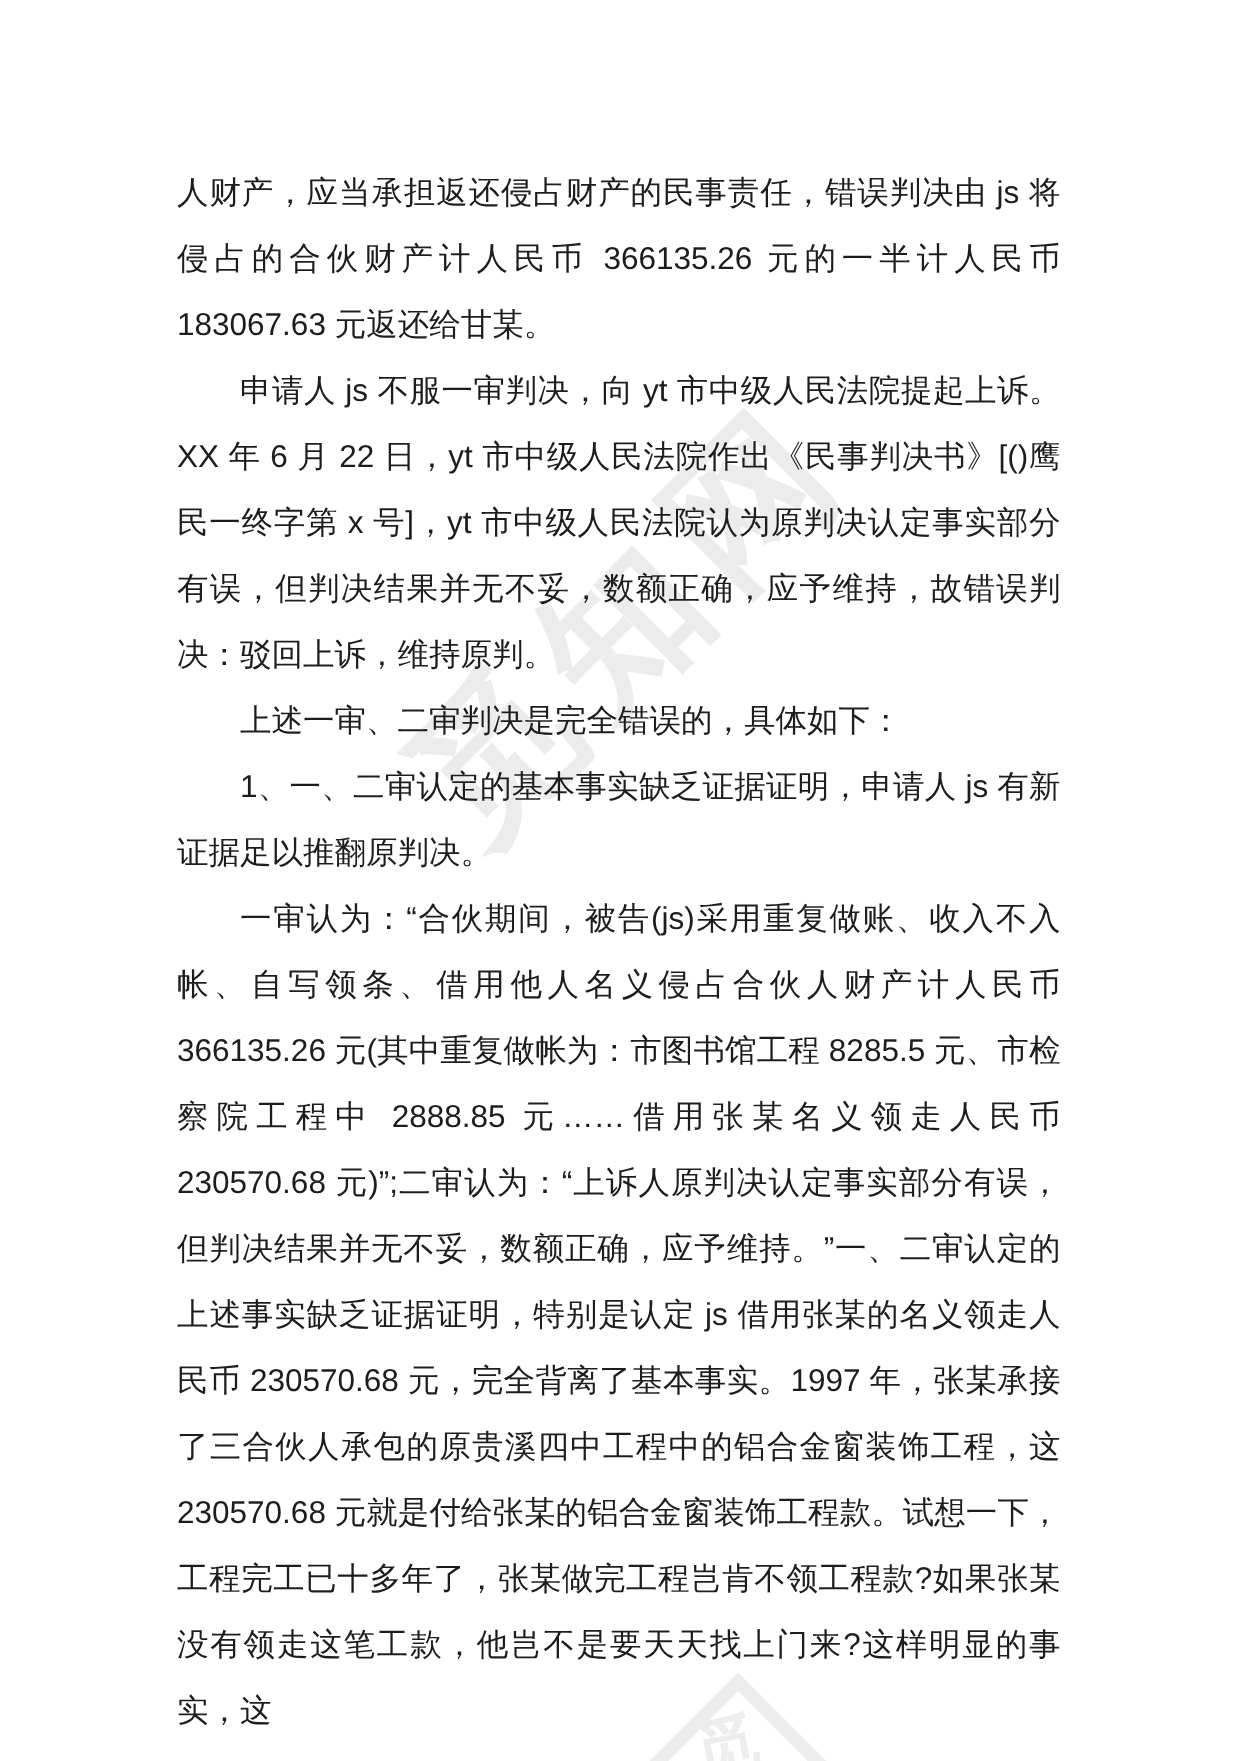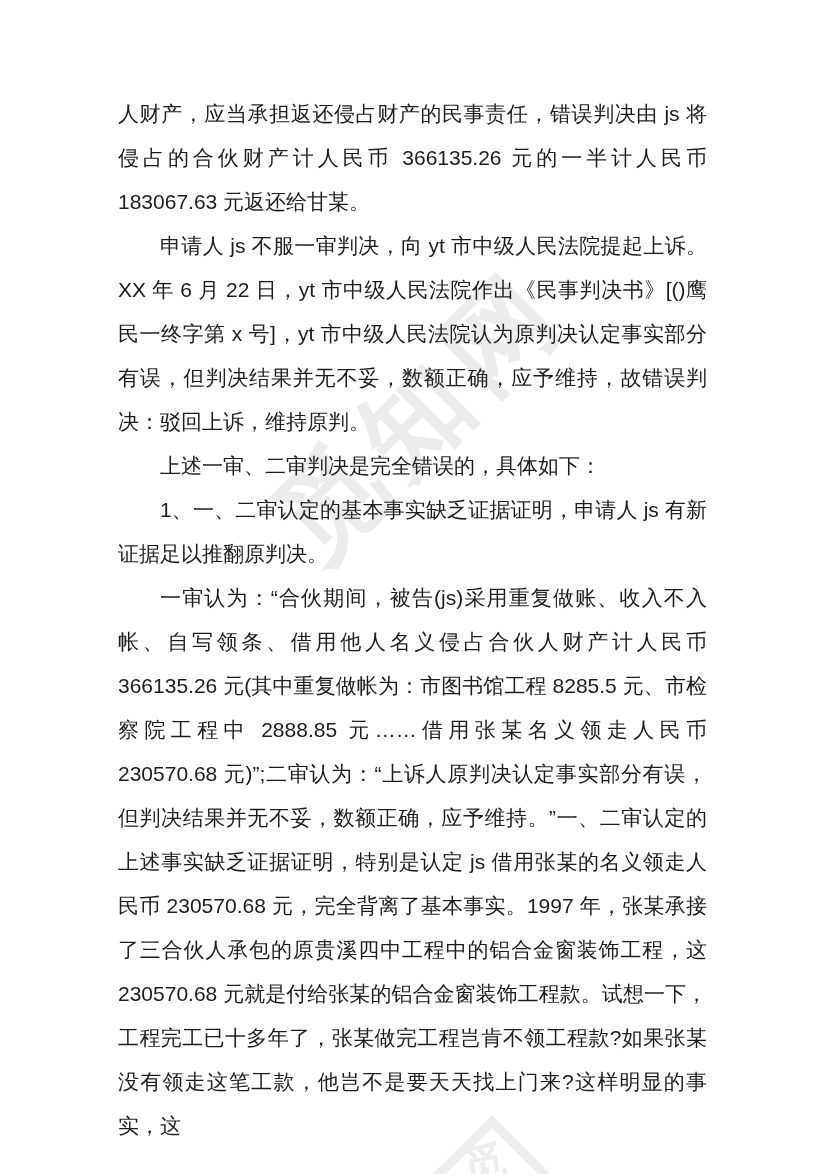--- a/index.html
+++ b/index.html
@@ -52,21 +52,21 @@
       font-weight: 700;
       color: #ededed;
       transform: rotate(-10deg);
       z-index: 0;
       user-select: none;
     }
     
     .text-block {
       position: absolute;
       left: 118px;
-      top: 92px;
+      top: 107px;
       width: 589px;
       font-size: 21px;
       line-height: 44px;
       font-weight: 500;
       color: #1d1d1d;
       text-align: justify;
       z-index: 1;
     }
     .para {
       margin: 0;

